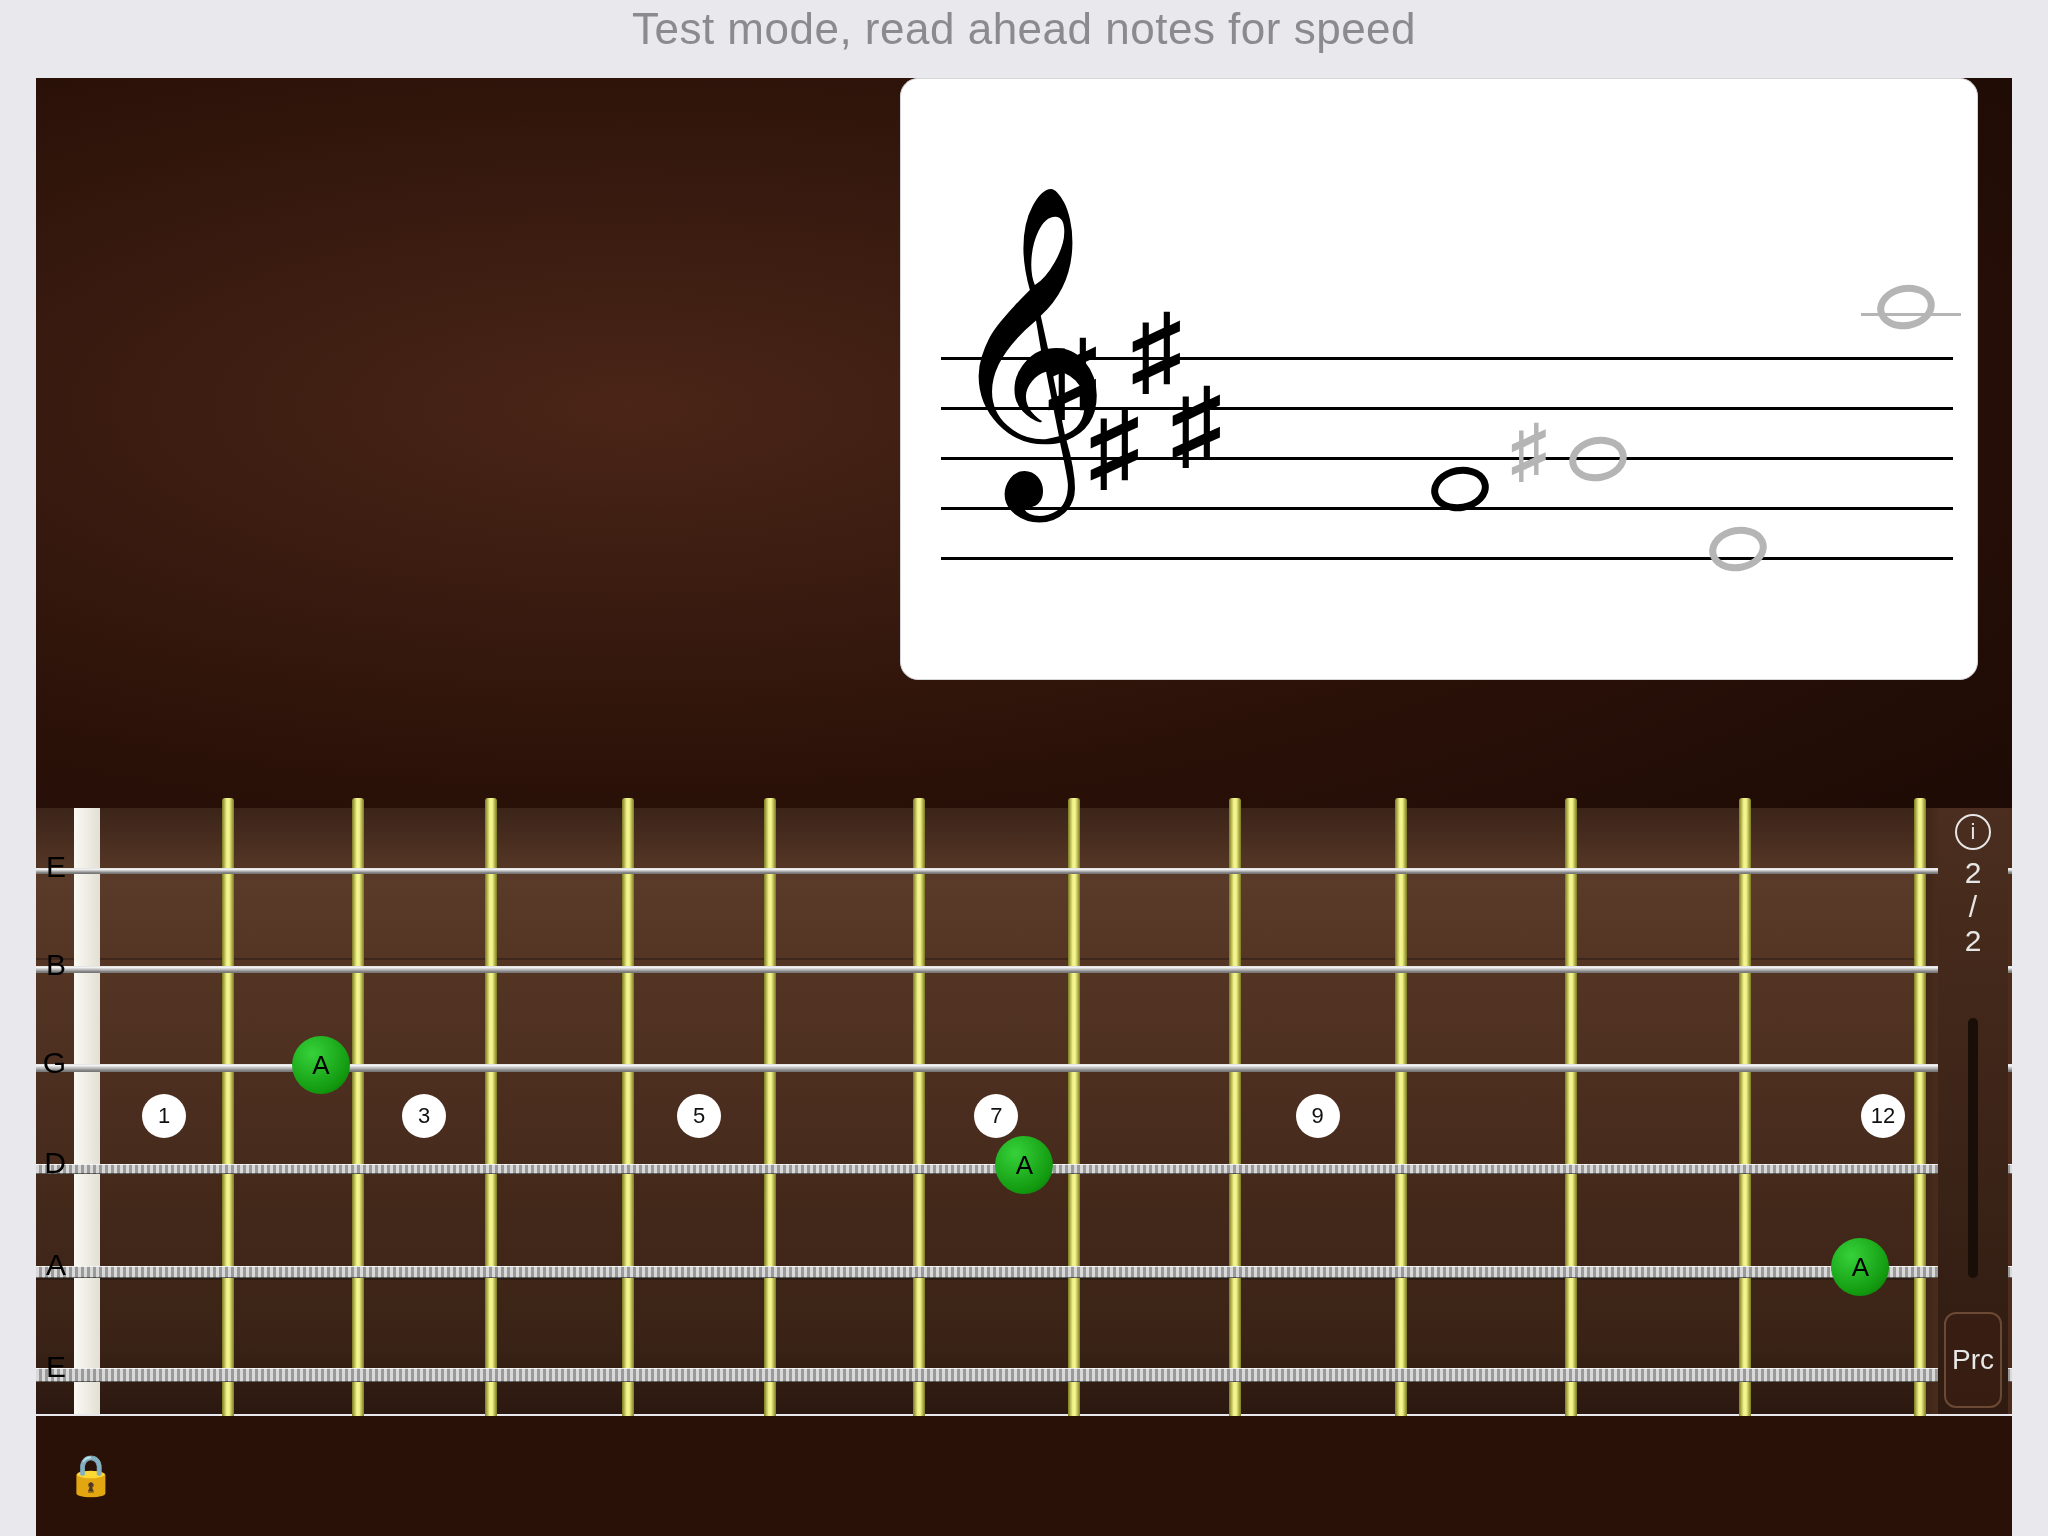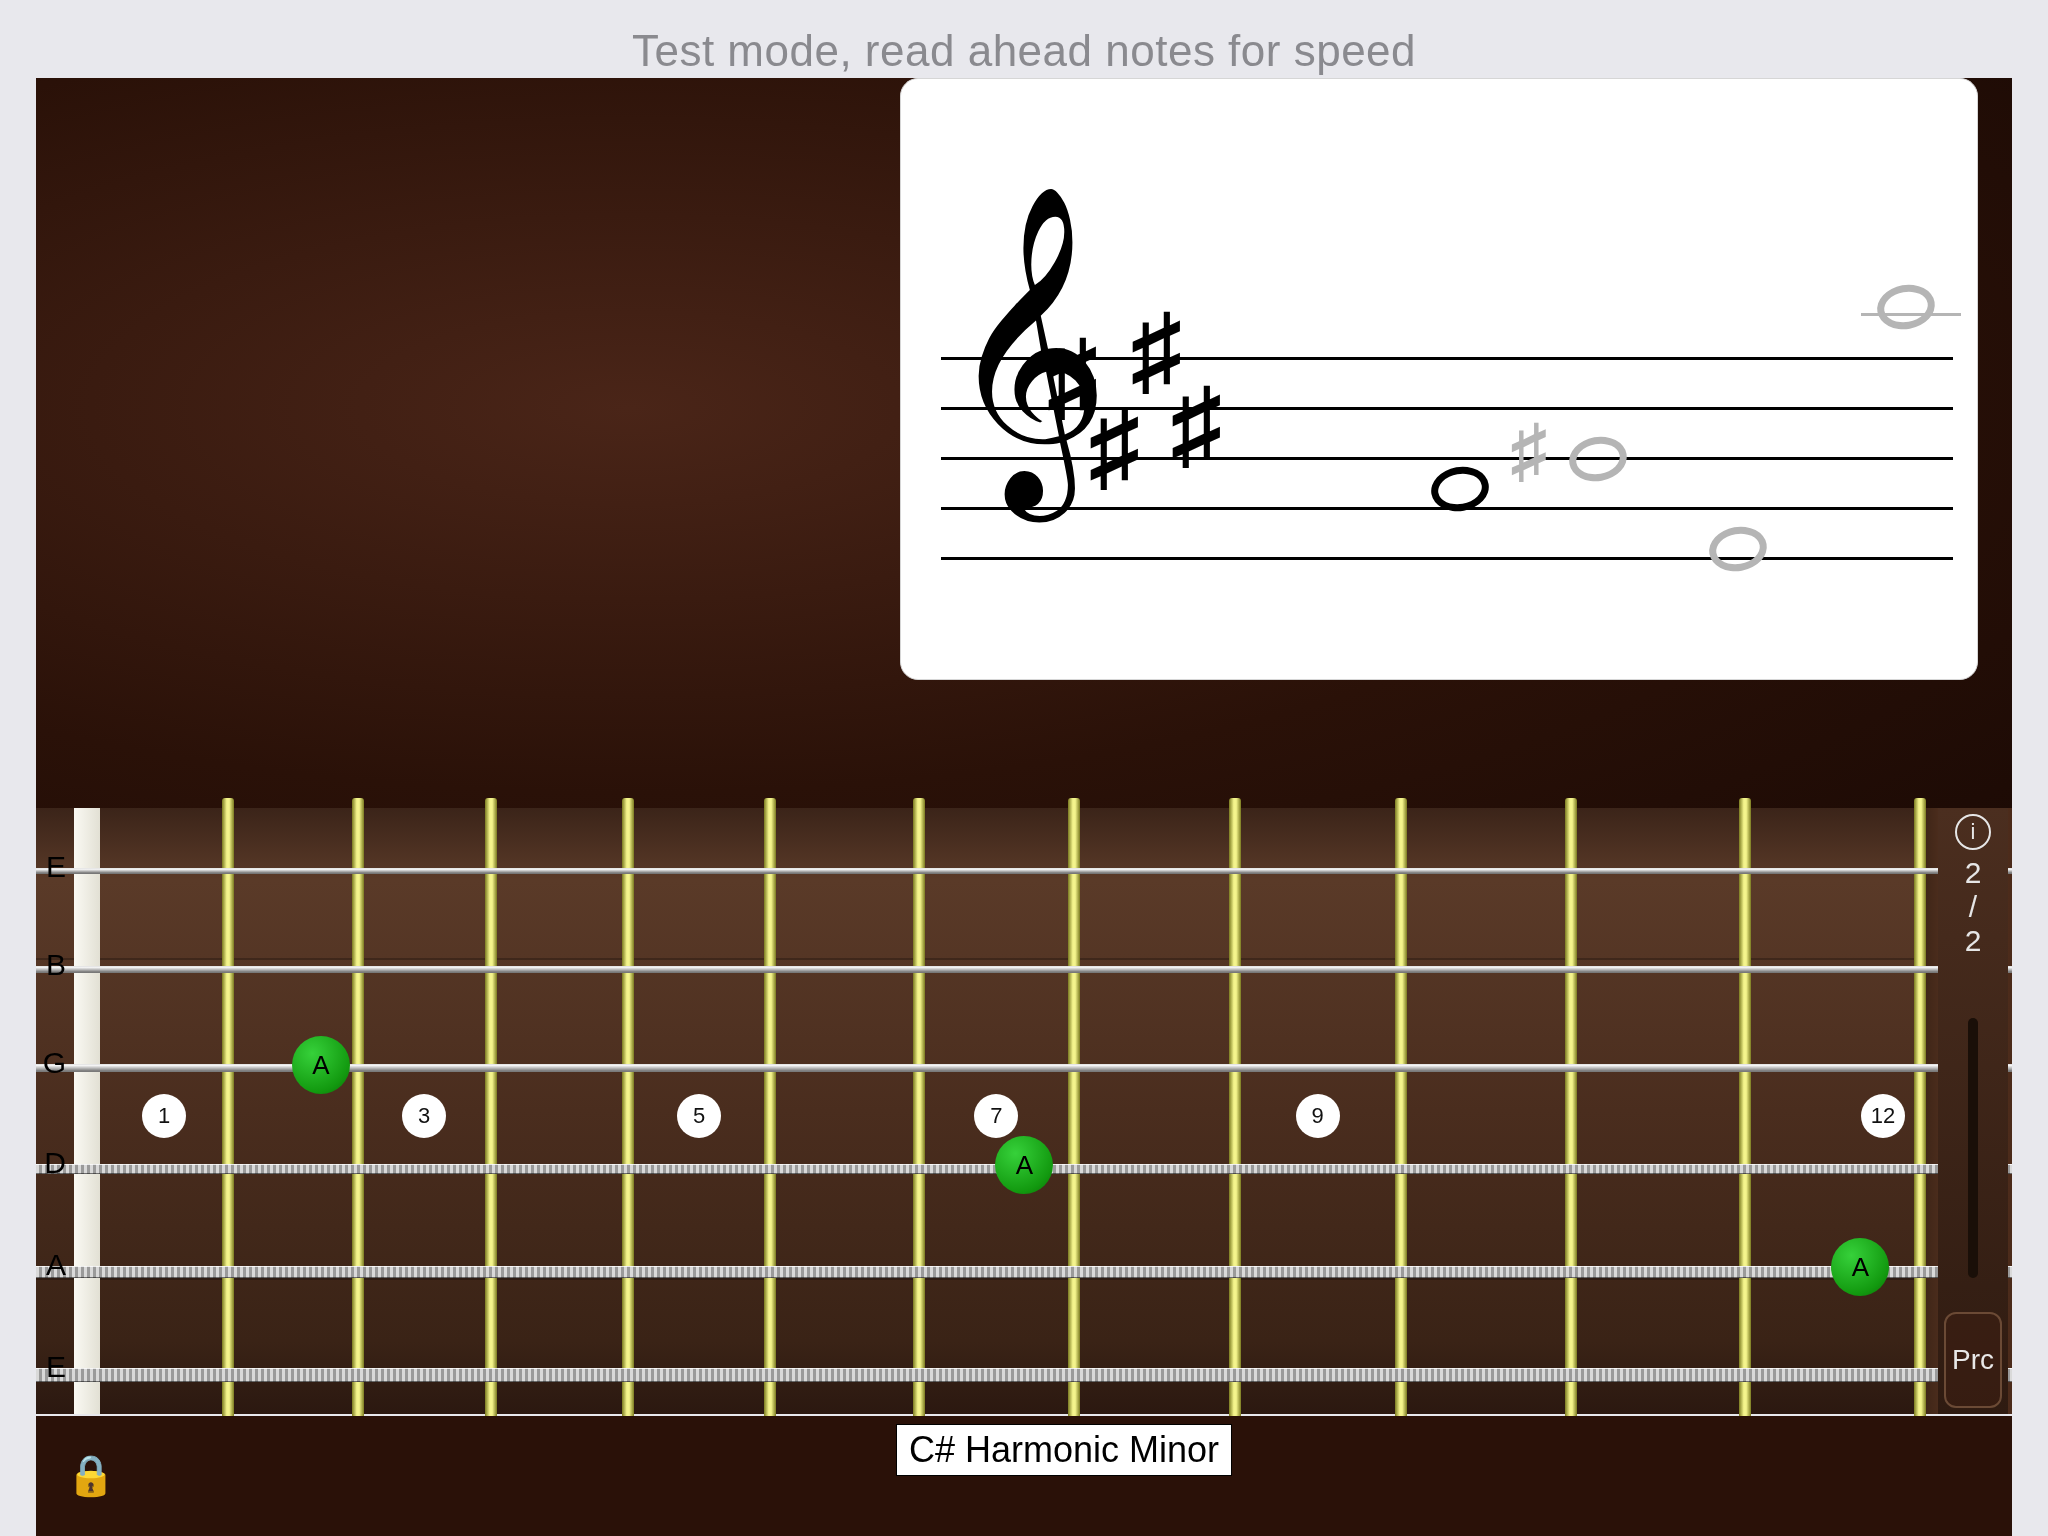--- a/index.html
+++ b/index.html
@@ -1,16 +1,16 @@
 <!DOCTYPE html>
 <html><head>
 <meta charset="utf-8">
 <style>
   html,body{margin:0;padding:0;width:2048px;height:1536px;background:#e8e8ed;font-family:-apple-system,Helvetica,Arial,sans-serif;overflow:hidden}
-  .top-text{width:100%;text-align:center;font-size:44px;color:#8a8a8f;padding-top:26px;letter-spacing:.5px}
+  .top-text{width:100%;text-align:center;font-size:44px;color:#8a8a8f;padding-top:4px;letter-spacing:.5px}
   .stage-dark{position:absolute;left:36px;right:36px;top:78px;height:824px;background:radial-gradient(ellipse at 30% 40%,#4a2518 0%,#2a1108 55%,#1a0904 100%)}
   .staff-card{position:absolute;left:900px;top:78px;width:1076px;height:600px;background:#fff;border-radius:18px;border:1px solid #d6d6d6}
   .staff-line{position:absolute;left:40px;right:24px;height:3px;background:#000}
   .ledger{position:absolute;height:3px;background:#b5b5b5}
   .clef{position:absolute;left:44px;top:128px;font-size:280px;line-height:1;font-family:"Times New Roman",serif}
   .sharp{position:absolute;font-size:100px;font-family:"Times New Roman",serif;font-weight:bold;line-height:1}
   .whole-note{position:absolute;width:44px;height:30px;border:7px solid #000;border-radius:50%/50%;transform:rotate(-10deg)}
   .whole-note.future{border-color:#b5b5b5}
   .note-sharp{position:absolute;font-size:72px;font-family:"Times New Roman",serif;color:#b5b5b5;font-weight:bold;line-height:1}
   
@@ -121,14 +121,13 @@
     <div style="margin-top:6px">2</div>
     <div>/</div>
     <div>2</div>
     <div class="slider-track"></div>
     <div class="prc-btn">Prc</div>
   </div>
 </div>
 
 <div class="bottom-bar">
   <div class="lock-icon">🔒</div>
-  <div class="scale-box">C# Harmonic Minor</div>
 </div>
 
 </body></html>

